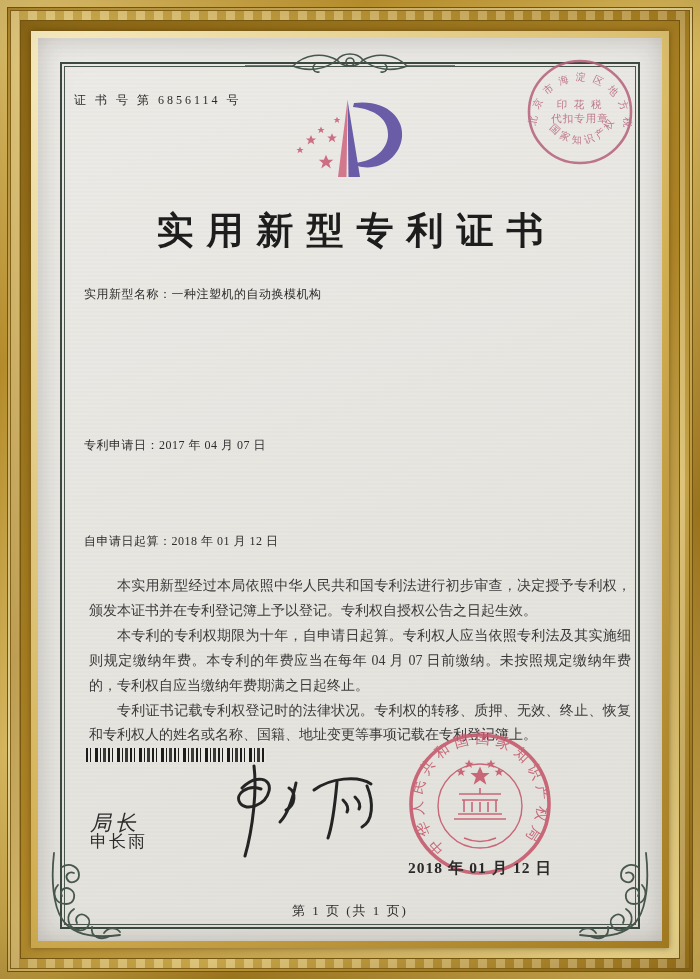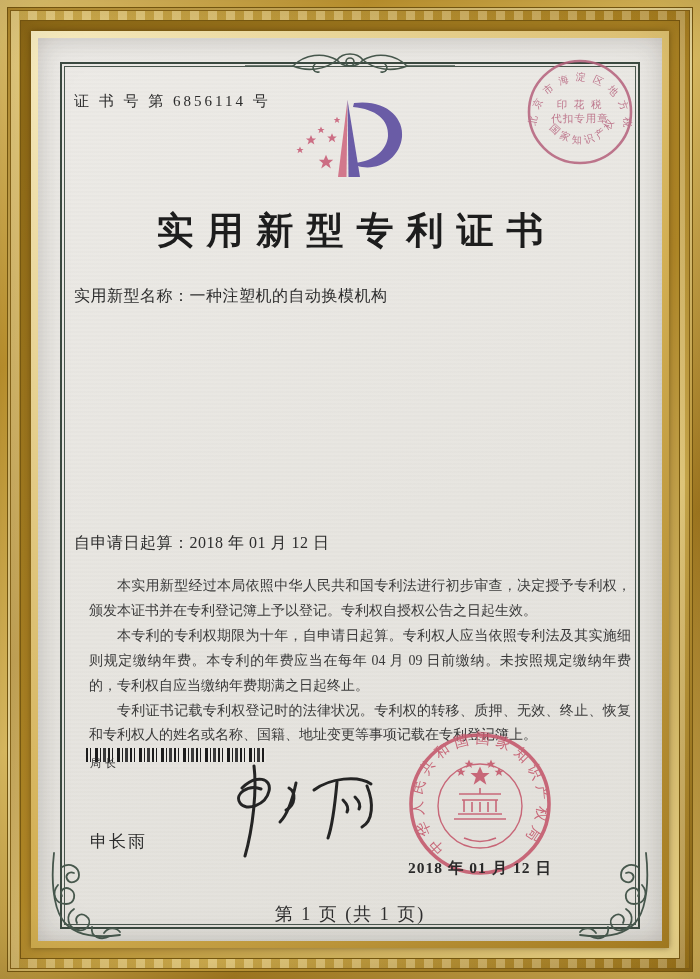--- a/index.html
+++ b/index.html
@@ -33,43 +33,43 @@
       linear-gradient(160deg,#edebe7 0%,#e7e5e0 55%,#e2e0da 100%);
     box-shadow:inset 0 0 22px rgba(60,55,45,.18);}
   .cert-border{position:absolute;left:22px;right:22px;top:24px;bottom:12px;
     border:2px solid #3c4a41;}
   .cert-border::after{content:"";position:absolute;inset:2px;border:1px solid #4a574e;}
   .ornament{position:absolute;pointer-events:none;}
   .orn-top{left:50%;top:12px;transform:translateX(-50%);}
   .orn-bl{left:8px;bottom:0px;}
   .orn-br{right:8px;bottom:0px;transform:scaleX(-1);}
   
-  .cert-number{position:absolute;left:36px;top:54px;font-size:15px;letter-spacing:3px;color:#2b2b2b;}
+  .cert-number{position:absolute;left:36px;top:54px;font-size:12px;letter-spacing:3px;color:#2b2b2b;}
   .logo{position:absolute;left:238px;top:56px;}
   .tax-seal{position:absolute;left:486px;top:18px;opacity:.85;}
   .cert-title{position:absolute;left:0;right:0;top:168px;text-align:center;
     font-size:37px;font-weight:600;color:#1d1d1d;letter-spacing:13px;padding-left:13px;}
-  .field{position:absolute;left:36px;font-size:16px;color:#2d2d2d;letter-spacing:.5px;white-space:nowrap;}
+  .field{position:absolute;left:46px;font-size:12px;color:#2d2d2d;letter-spacing:.5px;white-space:nowrap;}
   .f0{top:248px}.f1{top:306px}.f2{top:351px}.f3{top:399px}.f4{top:446px}.f5{top:495px}
   .body-text{position:absolute;left:51px;width:542px;top:536px;
     font-size:14px;line-height:1.78;color:#3a3a3a;text-align:justify;}
   .body-text p{margin:0;text-indent:2em;}
   .barcode{position:absolute;left:48px;top:710px;width:180px;height:14px;
     background:repeating-linear-gradient(90deg,
       #1c1c1c 0 2px,#e9e7e2 2px 4px,#1c1c1c 4px 5px,#e9e7e2 5px 9px,
       #1c1c1c 9px 12px,#e9e7e2 12px 14px,#1c1c1c 14px 15px,#e9e7e2 15px 17px,
       #3a3a3a 17px 20px,#e9e7e2 20px 22px);}
-  .signer-title{position:absolute;left:52px;top:718px;font-size:11px;color:#2d2d2d;letter-spacing:4px;}
+  .signer-title{position:absolute;left:52px;top:771px;font-size:21px;color:#2d2d2d;letter-spacing:4px;font-style:italic;}
   .signer-name{position:absolute;left:52px;top:792px;font-size:17px;color:#2d2d2d;letter-spacing:2px;}
   .signature{position:absolute;left:178px;top:720px;}
   .authority-seal{position:absolute;left:364px;top:688px;opacity:.88;}
   .seal-date{position:absolute;left:364px;top:820px;width:156px;text-align:center;
     font-size:15.5px;color:#2a2a2a;letter-spacing:1px;font-weight:600;white-space:nowrap;}
   .page-footer{position:absolute;left:0;right:0;top:864px;text-align:center;
-    font-size:18px;color:#2f2f2f;letter-spacing:2px;}
+    font-size:13px;color:#2f2f2f;letter-spacing:2px;}
   .photo-vignette{position:absolute;inset:0;pointer-events:none;
     box-shadow:inset 0 0 70px rgba(30,20,0,.22);}
 </style>
 </head>
 <body>
 
 <div class="frame"></div>
 <div class="frame-bead"></div>
 <div class="frame-texture"></div>
 <div class="frame-slope"></div>
@@ -141,25 +141,26 @@
       <use href="#star" transform="translate(61,26) scale(0.55)"></use>
     </g>
     <polygon points="71.5,6 62,83 70.5,83" fill="#d2788c"></polygon>
     <polygon points="71.5,6 72.5,83 84,83" fill="#6a5ca6"></polygon>
     <path fill="#6a5ca6" d="M 78,9 C 110,5 128,24 126,43 C 124,63 105,76 86,73 C 82,72.4 80,71 79,69 C 98,67 111,56 112,42 C 113,26 100,15 77,13 Z"></path>
   </svg>
 
   <div class="cert-title">实用新型专利证书</div>
 
   <div class="field f0"><span>实用新型名称：</span><span>一种注塑机的自动换模机构</span></div>
+  <div class="field f3"><span>专利申请日：</span><span>2017 年 04 月 07 日</span></div>
   <div class="field f5"><span>自申请日起算：</span><span>2018 年 01 月 12 日</span></div>
 
   <div class="body-text">
     <p>本实用新型经过本局依照中华人民共和国专利法进行初步审查，决定授予专利权，颁发本证书并在专利登记簿上予以登记。专利权自授权公告之日起生效。</p>
-    <p>本专利的专利权期限为十年，自申请日起算。专利权人应当依照专利法及其实施细则规定缴纳年费。本专利的年费应当在每年 04 月 09 日前缴纳。未按照规定缴纳年费的，专利权自应当缴纳年费期满之日起终止。</p>
+    <p>本专利的专利权期限为十年，自申请日起算。专利权人应当依照专利法及其实施细则规定缴纳年费。本专利的年费应当在每年 04 月 07 日前缴纳。未按照规定缴纳年费的，专利权自应当缴纳年费期满之日起终止。</p>
     <p>专利证书记载专利权登记时的法律状况。专利权的转移、质押、无效、终止、恢复和专利权人的姓名或名称、国籍、地址变更等事项记载在专利登记簿上。</p>
   </div>
 
   <div class="barcode"></div>
 
   <div class="signer-title">局长</div>
   <div class="signer-name">申长雨</div>
 
   <svg class="signature" width="190" height="105" viewBox="0 0 190 105">
     <g fill="none" stroke="#242424" stroke-width="3" stroke-linecap="round">

